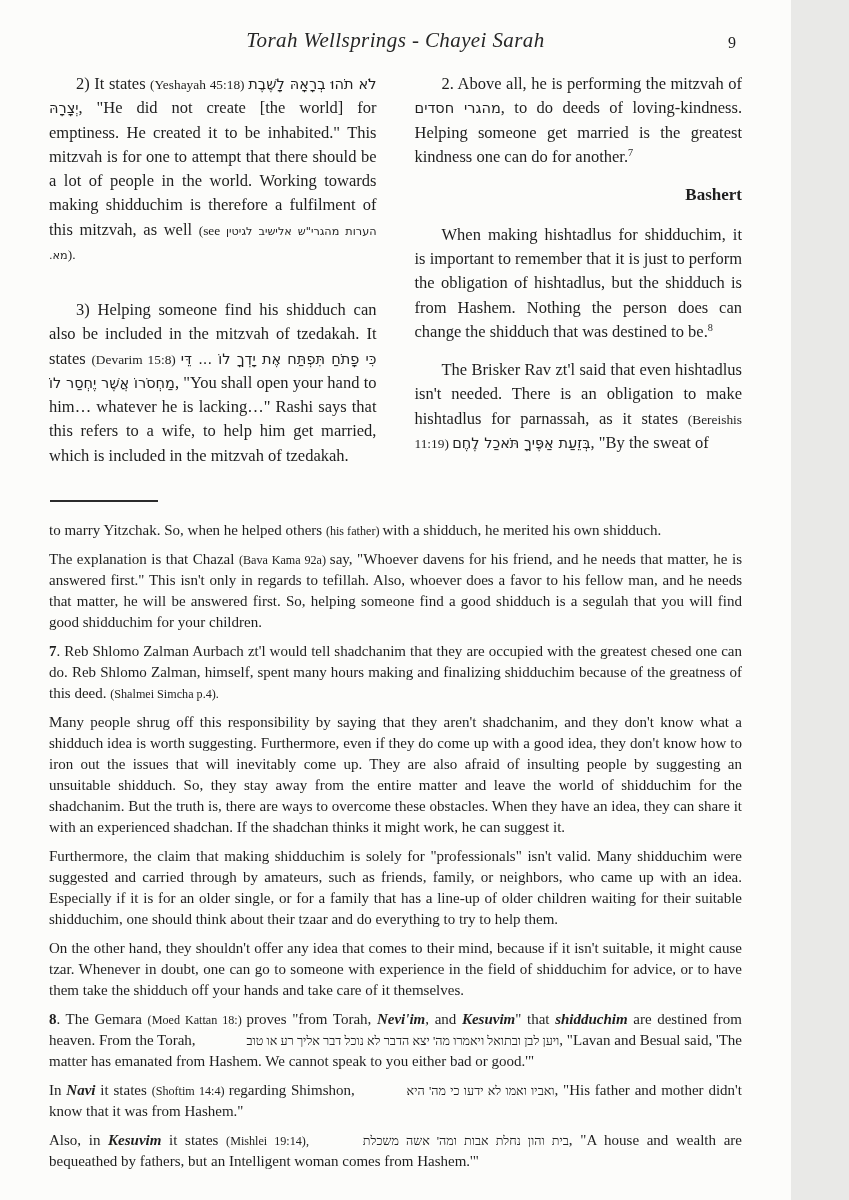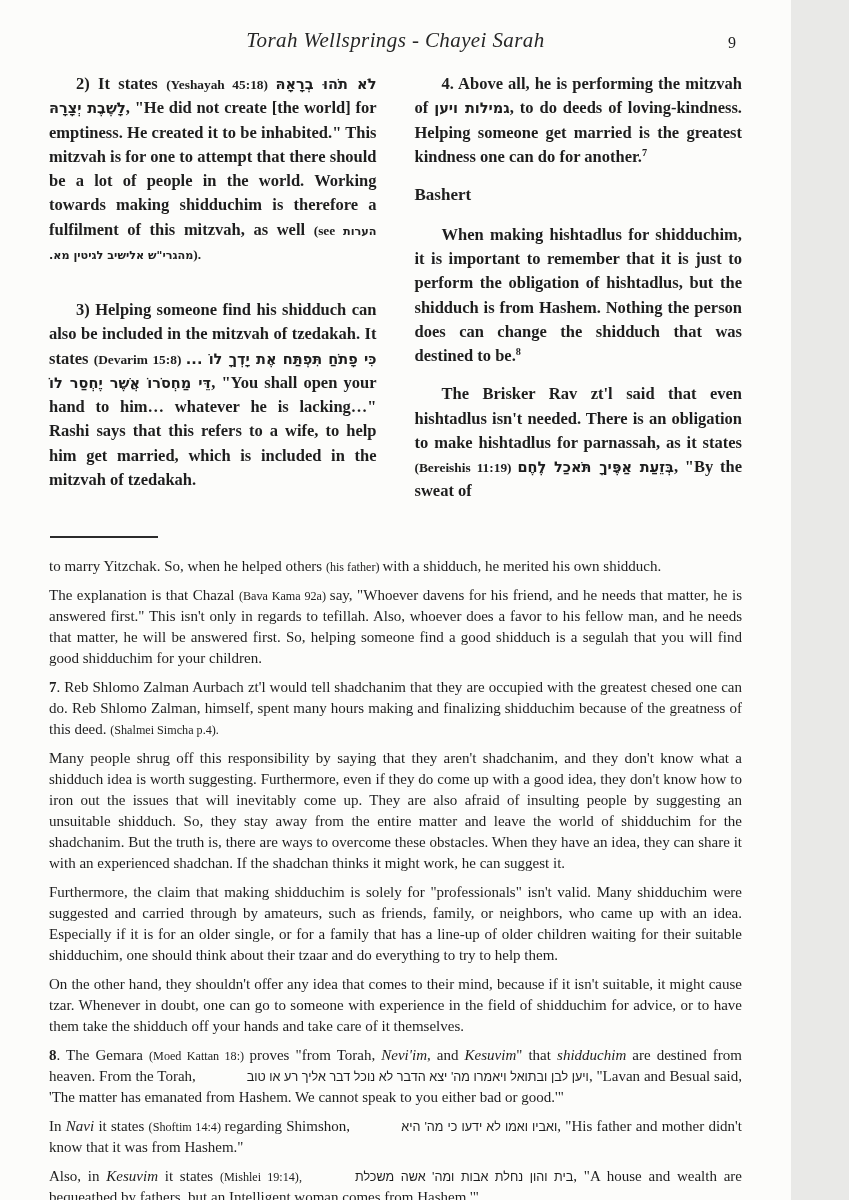--- a/index.html
+++ b/index.html
@@ -6,50 +6,50 @@
   body{width:849px;height:1200px;background:#e9e9e7;}
   .page{box-sizing:border-box;width:791px;height:1200px;background:#fcfcfa;color:#1e1e1e;
         font-family:"Liberation Serif","DejaVu Serif",serif;padding:26px 49px 30px 49px;
         overflow:hidden;position:relative;}
   .header{position:relative;height:36px;}
   .header-title{position:absolute;left:0;right:0;top:2px;text-align:center;font-style:italic;
         font-size:21px;letter-spacing:0.4px;color:#262626;}
   .page-number{position:absolute;right:6px;top:8px;font-size:16px;}
   .columns{display:flex;gap:38px;margin-top:10px;}
   .col{width:357px;font-size:16.5px;line-height:1.47;text-align:justify;}
-  .col p{margin:0 0 14px 0;text-indent:27px;font-weight:bold;}
+  .col p{margin:0 0 14px 0;text-indent:27px;}
   .col p.gap-before{margin-top:32px;}
-  .col h3{margin:6px 0 15px 0;text-align:left;font-size:17px;font-weight:bold;text-indent:0;}
+  .col h3{margin:6px 0 15px 0;text-align:right;font-size:17px;font-weight:bold;text-indent:0;}
   .fn-sep{width:108px;border-top:2px solid #2b2b2b;margin:18px 0 18px 1px;}
   .footnotes{font-size:15px;line-height:1.4;text-align:justify;}
   .footnotes p{margin:0 0 8px 0;text-indent:0;}
   .run-r{font-size:81%;}
   .run-ri{font-size:81%;}
-  .run-i{font-style:italic;}
+  .run-i{font-style:italic;font-weight:bold;}
   .run-b{font-weight:bold;}
   .run-s{vertical-align:super;font-size:62%;line-height:0;}
   .run-h{font-family:"DejaVu Sans",sans-serif;font-size:88%;}
   .run-hs{font-family:"DejaVu Sans",sans-serif;font-size:68%;}
-  .run-hm{font-family:Liberation Sans, sans-serif;font-size:84%;margin-left:47px;}
+  .run-hm{font-family:Liberation Serif, serif;font-size:84%;margin-left:47px;}
 </style>
 </head>
 <body>
 
 <div class="page">
   <div class="header">
     <div class="header-title">Torah Wellsprings - Chayei Sarah</div>
     <div class="page-number">9</div>
   </div>
   <div class="columns">
     <div class="col">
         <p><span class="run-n">2) It states </span><span class="run-r">(Yeshayah 45:18) </span><span class="run-h" dir="rtl">לֹא תֹהוּ בְרָאָהּ לָשֶׁבֶת יְצָרָהּ</span><span class="run-n">, "He did not create [the world] for emptiness. He created it to be inhabited." This mitzvah is for one to attempt that there should be a lot of people in the world. Working towards making shidduchim is therefore a fulfilment of this mitzvah, as well </span><span class="run-r">(see </span><span class="run-hs" dir="rtl">הערות מהגרי"ש אלישיב לגיטין מא.</span><span class="run-r">).</span></p>
         <p class="gap-before"><span class="run-n">3) Helping someone find his shidduch can also be included in the mitzvah of tzedakah. It states </span><span class="run-r">(Devarim 15:8) </span><span class="run-h" dir="rtl">כִּי פָתֹחַ תִּפְתַּח אֶת יָדְךָ לוֹ ... דֵּי מַחְסֹרוֹ אֲשֶׁר יֶחְסַר לוֹ</span><span class="run-n">, "You shall open your hand to him… whatever he is lacking…" Rashi says that this refers to a wife, to help him get married, which is included in the mitzvah of tzedakah.</span></p>
       </div>
     <div class="col">
-        <p><span class="run-n">4. Above all, he is performing the mitzvah of </span><span class="run-h" dir="rtl">גמילות ויען</span><span class="run-n">, to do deeds of loving-kindness. Helping someone get married is the greatest kindness one can do for another.</span><span class="run-s">7</span></p>
+        <p><span class="run-n">2. Above all, he is performing the mitzvah of </span><span class="run-h" dir="rtl">מהגרי חסדים</span><span class="run-n">, to do deeds of loving-kindness. Helping someone get married is the greatest kindness one can do for another.</span><span class="run-s">7</span></p>
         <h3>Bashert</h3>
         <p><span class="run-n">When making hishtadlus for shidduchim, it is important to remember that it is just to perform the obligation of hishtadlus, but the shidduch is from Hashem. Nothing the person does can change the shidduch that was destined to be.</span><span class="run-s">8</span></p>
         <p><span class="run-n">The Brisker Rav zt'l said that even hishtadlus isn't needed. There is an obligation to make hishtadlus for parnassah, as it states </span><span class="run-r">(Bereishis 11:19) </span><span class="run-h" dir="rtl">בְּזֵעַת אַפֶּיךָ תֹּאכַל לֶחֶם</span><span class="run-n">, "By the sweat of</span></p>
       </div>
   </div>
   <div class="fn-sep"></div>
   <div class="footnotes">
       <p><span class="run-n">to marry Yitzchak. So, when he helped others </span><span class="run-r">(his father) </span><span class="run-n">with a shidduch, he merited his own shidduch.</span></p>
       <p><span class="run-n">The explanation is that Chazal </span><span class="run-r">(Bava Kama 92a) </span><span class="run-n">say, "Whoever davens for his friend, and he needs that matter, he is answered first." This isn't only in regards to tefillah. Also, whoever does a favor to his fellow man, and he needs that matter, he will be answered first. So, helping someone find a good shidduch is a segulah that you will find good shidduchim for your children.</span></p>
       <p><span class="run-b">7</span><span class="run-n">. Reb Shlomo Zalman Aurbach zt'l would tell shadchanim that they are occupied with the greatest chesed one can do. Reb Shlomo Zalman, himself, spent many hours making and finalizing shidduchim because of the greatness of this deed. </span><span class="run-r">(Shalmei Simcha p.4).</span></p>

